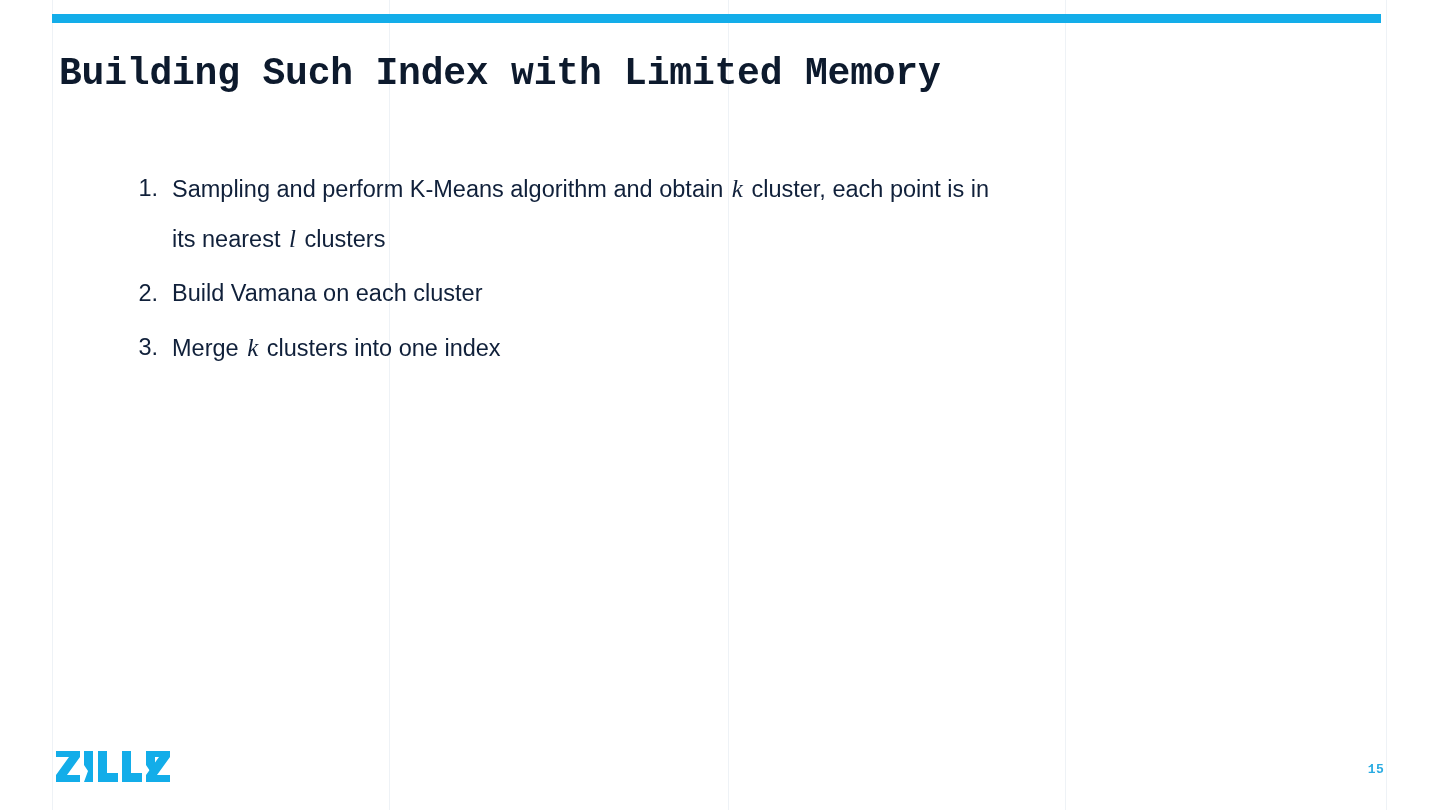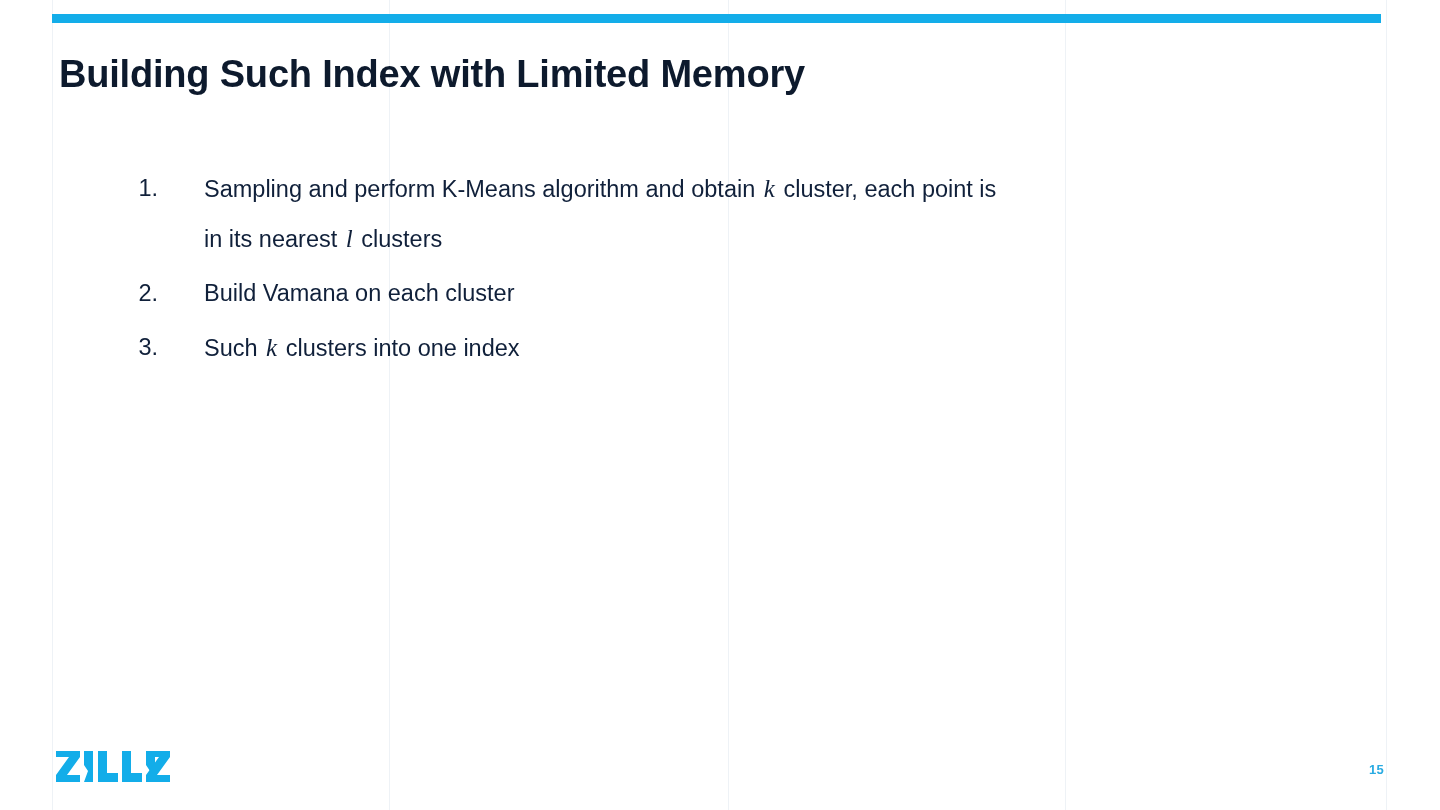--- a/index.html
+++ b/index.html
@@ -47,21 +47,21 @@
     background: #13ade9;
   }
 
   
   .title {
     position: absolute;
     left: 59px;
     top: 49px;
     width: 1200px;
     margin: 0;
-    font-family: Liberation Sans, sans-serif;
+    font-family: Liberation Mono, monospace;
     font-size: 38px;
     font-weight: bold;
     line-height: 50px;
     letter-spacing: -0.2px;
     color: #0d1a2d;
     white-space: nowrap;
   }
 
   
   .list {
@@ -86,21 +86,20 @@
     top: 0;
     width: 59px;
     text-align: right;
     font-family: "Liberation Sans", sans-serif;
     font-size: 23.5px;
     line-height: 49px;
     color: #10203a;
   }
   .list-text {
     display: block;
-    margin-left: 32px;
   }
 
   
   .mathvar {
     font-family: "Liberation Serif", "DejaVu Serif", serif;
     font-style: italic;
     font-size: 25px;
     padding: 0 2px;
     color: #10203a;
   }
@@ -113,21 +112,21 @@
     width: 116px;
     height: 33px;
     display: block;
   }
 
   
   .page-number {
     position: absolute;
     right: 56px;
     top: 762px;
-    font-family: Liberation Sans, sans-serif;
+    font-family: Liberation Mono, monospace;
     font-size: 13px;
     font-weight: bold;
     color: #29abe2;
     letter-spacing: 0.3px;
   }
 </style>
 </head>
 <body>
 
 <div class="slide" style="background: rgb(255, 255, 255);">
@@ -148,21 +147,21 @@
       <li class="list-item" style="color: rgb(16, 32, 58);">
         <span class="list-marker" style="color: rgb(16, 32, 58);">1.</span>
         <span class="list-text"><span>Sampling and perform K-Means algorithm and obtain </span><span class="mathvar" style="color: rgb(16, 32, 58);">k</span><span> cluster, each point is in its nearest </span><span class="mathvar" style="color: rgb(16, 32, 58);">l</span><span> clusters</span></span>
       </li>
       <li class="list-item" style="color: rgb(16, 32, 58);">
         <span class="list-marker" style="color: rgb(16, 32, 58);">2.</span>
         <span class="list-text"><span>Build Vamana on each cluster</span></span>
       </li>
       <li class="list-item" style="color: rgb(16, 32, 58);">
         <span class="list-marker" style="color: rgb(16, 32, 58);">3.</span>
-        <span class="list-text"><span>Such </span><span class="mathvar" style="color: rgb(16, 32, 58);">k</span><span> clusters into one index</span></span>
+        <span class="list-text"><span>Merge </span><span class="mathvar" style="color: rgb(16, 32, 58);">k</span><span> clusters into one index</span></span>
       </li>
     </ol>
 
   <svg class="logo" viewBox="0 0 232 66" aria-hidden="true">
     <g fill="#13ade9">
 
       <path d="M2 2 H50 V14 L24 50 H50 V64 H2 V50 L28 14 H2 Z"></path>
 
       <path d="M58 2 H76 V64 H58 L66 42 L58 30 Z"></path>
 

